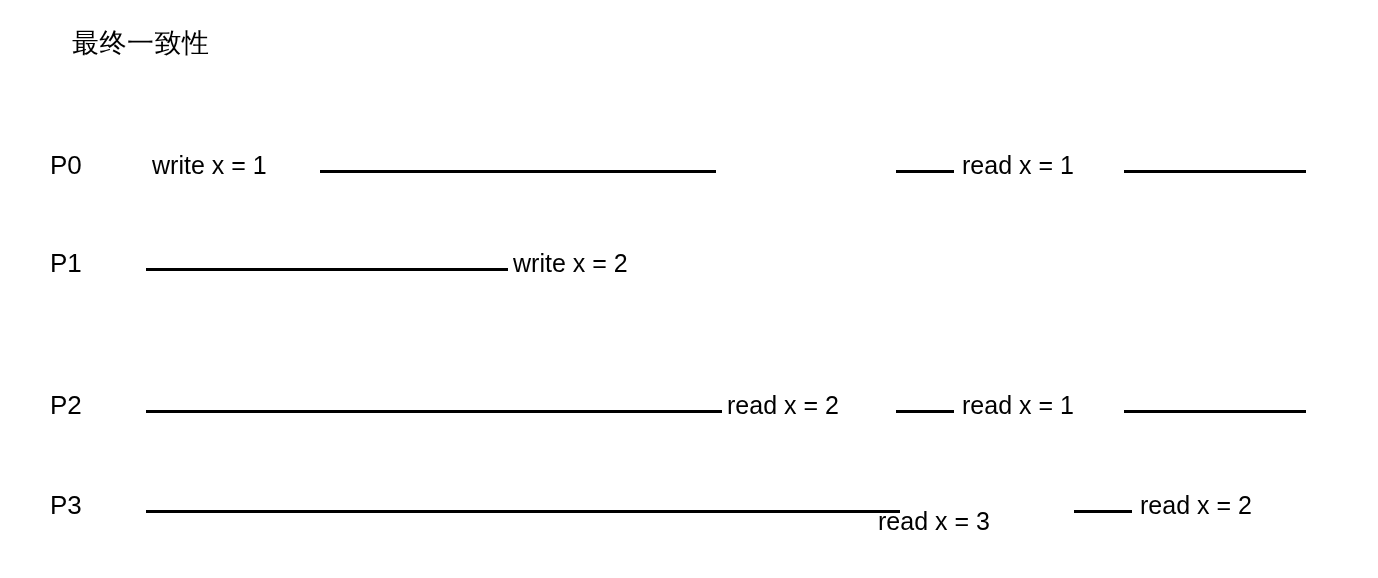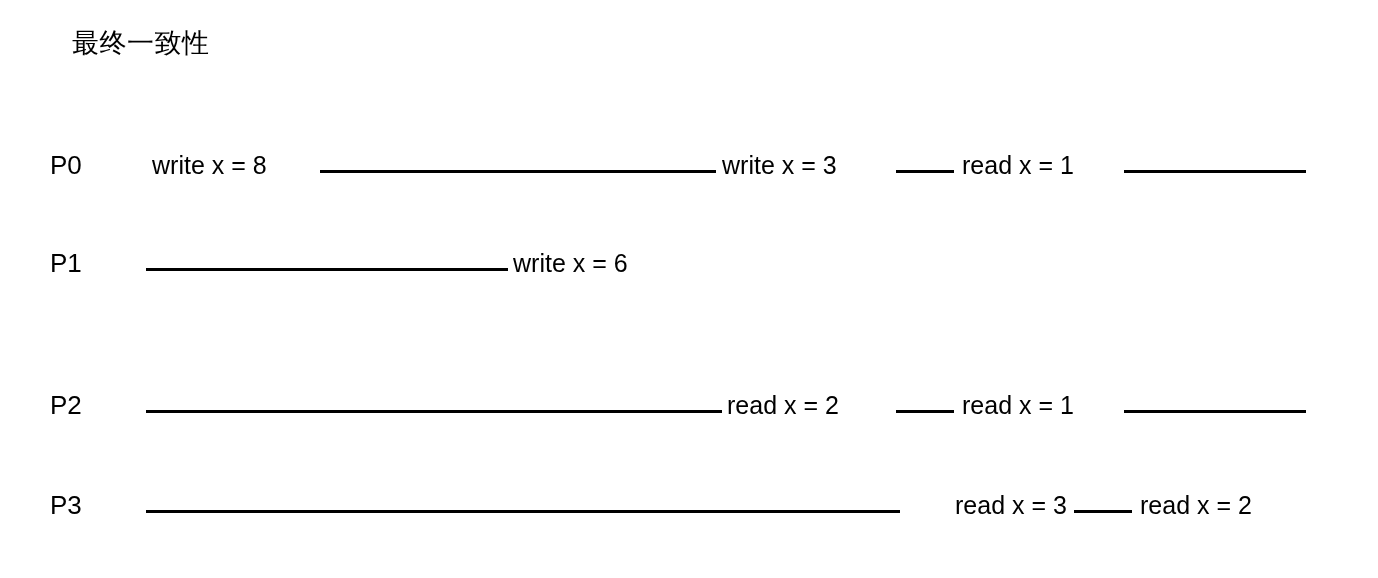--- a/index.html
+++ b/index.html
@@ -90,48 +90,47 @@
 <div id="diagram-canvas">
 
   <div id="diagram-title">最终一致性</div>
 
   <div class="timeline-row row-0">
     <div class="process-label">P0</div>
     <div class="timeline-track">
         <div class="segment" style="left: 320px; width: 396px;"></div>
         <div class="segment" style="left: 896px; width: 58px;"></div>
         <div class="segment" style="left: 1124px; width: 182px;"></div>
-        <div class="event" style="left: 152px;">write x = 8</div>
-        <div class="event" style="left: 722px;">write x = 3</div>
+        <div class="event" style="left: 152px;">write x = 1</div>
         <div class="event" style="left: 962px;">read x = 1</div>
       </div>
   </div>
 
   <div class="timeline-row row-1">
     <div class="process-label">P1</div>
     <div class="timeline-track">
         <div class="segment" style="left: 146px; width: 362px;"></div>
-        <div class="event" style="left: 513px;">write x = 6</div>
+        <div class="event" style="left: 513px;">write x = 2</div>
       </div>
   </div>
 
   <div class="timeline-row row-2">
     <div class="process-label">P2</div>
     <div class="timeline-track">
         <div class="segment" style="left: 146px; width: 576px;"></div>
         <div class="segment" style="left: 896px; width: 58px;"></div>
         <div class="segment" style="left: 1124px; width: 182px;"></div>
         <div class="event" style="left: 727px;">read x = 2</div>
         <div class="event" style="left: 962px;">read x = 1</div>
       </div>
   </div>
 
   <div class="timeline-row row-3">
     <div class="process-label">P3</div>
     <div class="timeline-track">
         <div class="segment" style="left: 146px; width: 754px;"></div>
         <div class="segment" style="left: 1074px; width: 58px;"></div>
-        <div class="event" style="left: 955px;">read x = 3</div>
+        <div class="event" style="left: 878px; margin-top: 16px;">read x = 3</div>
         <div class="event" style="left: 1140px;">read x = 2</div>
       </div>
   </div>
 
 </div>
 
 </body></html>

